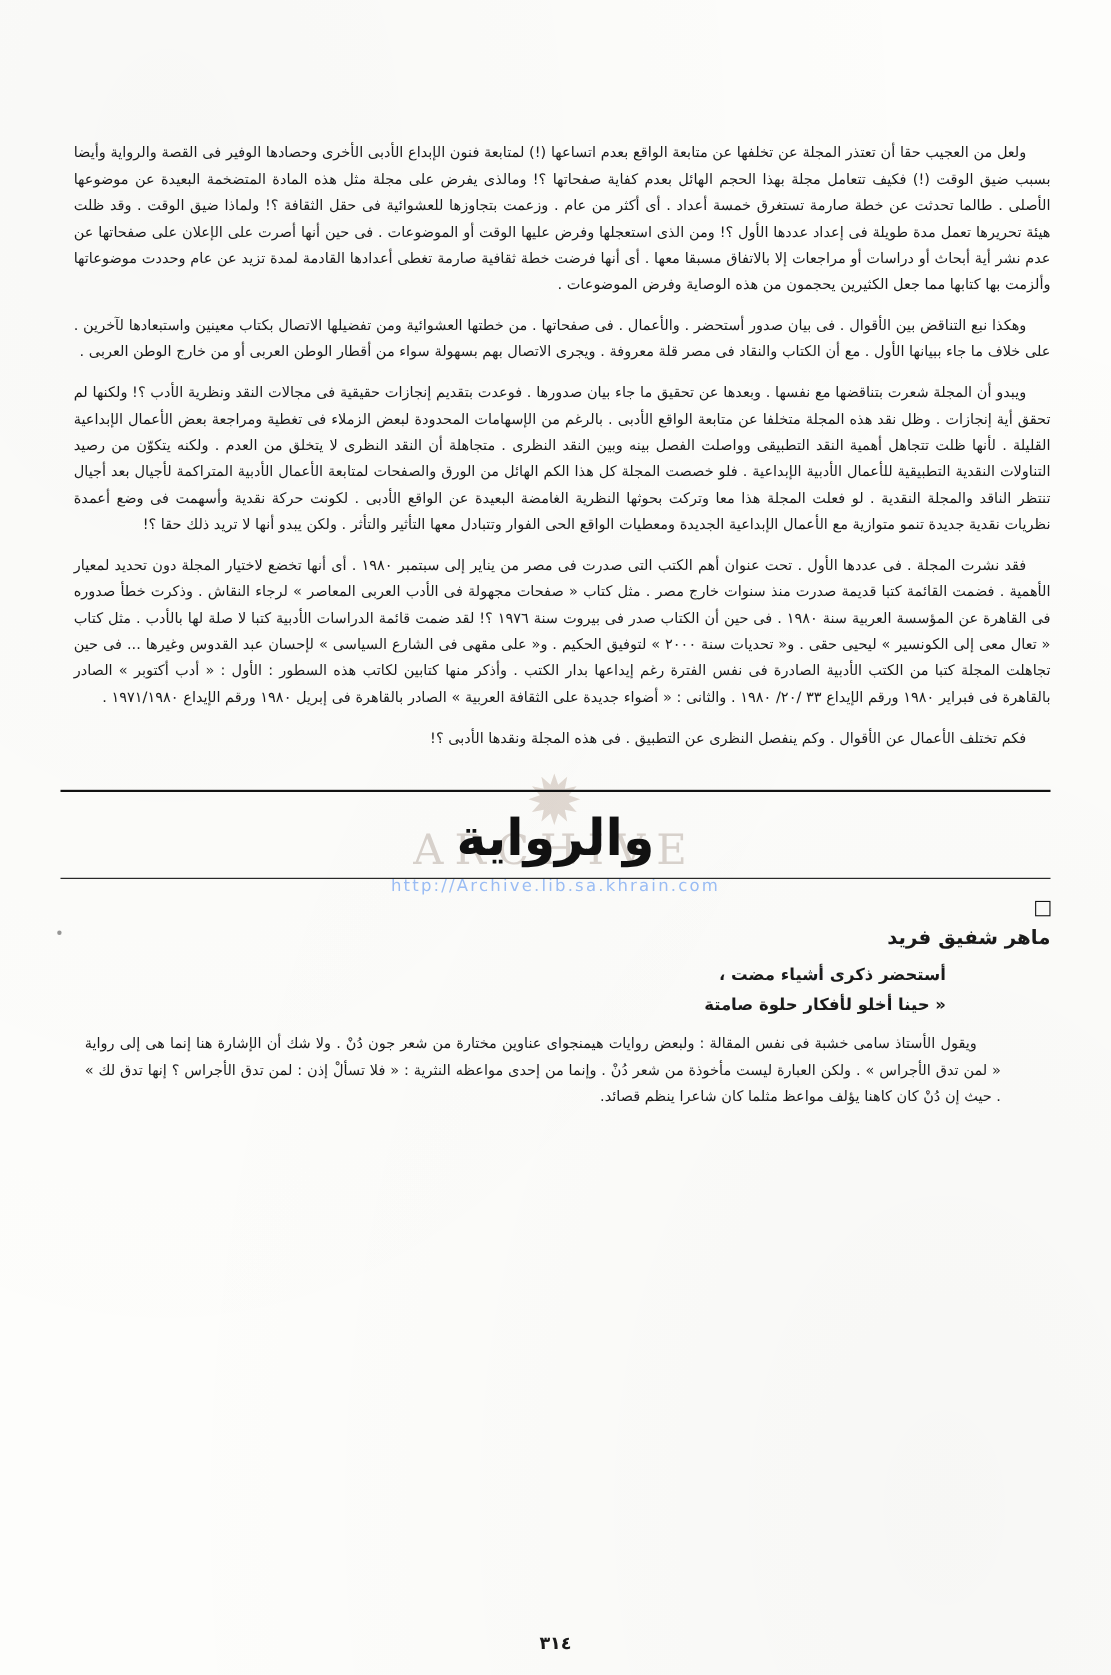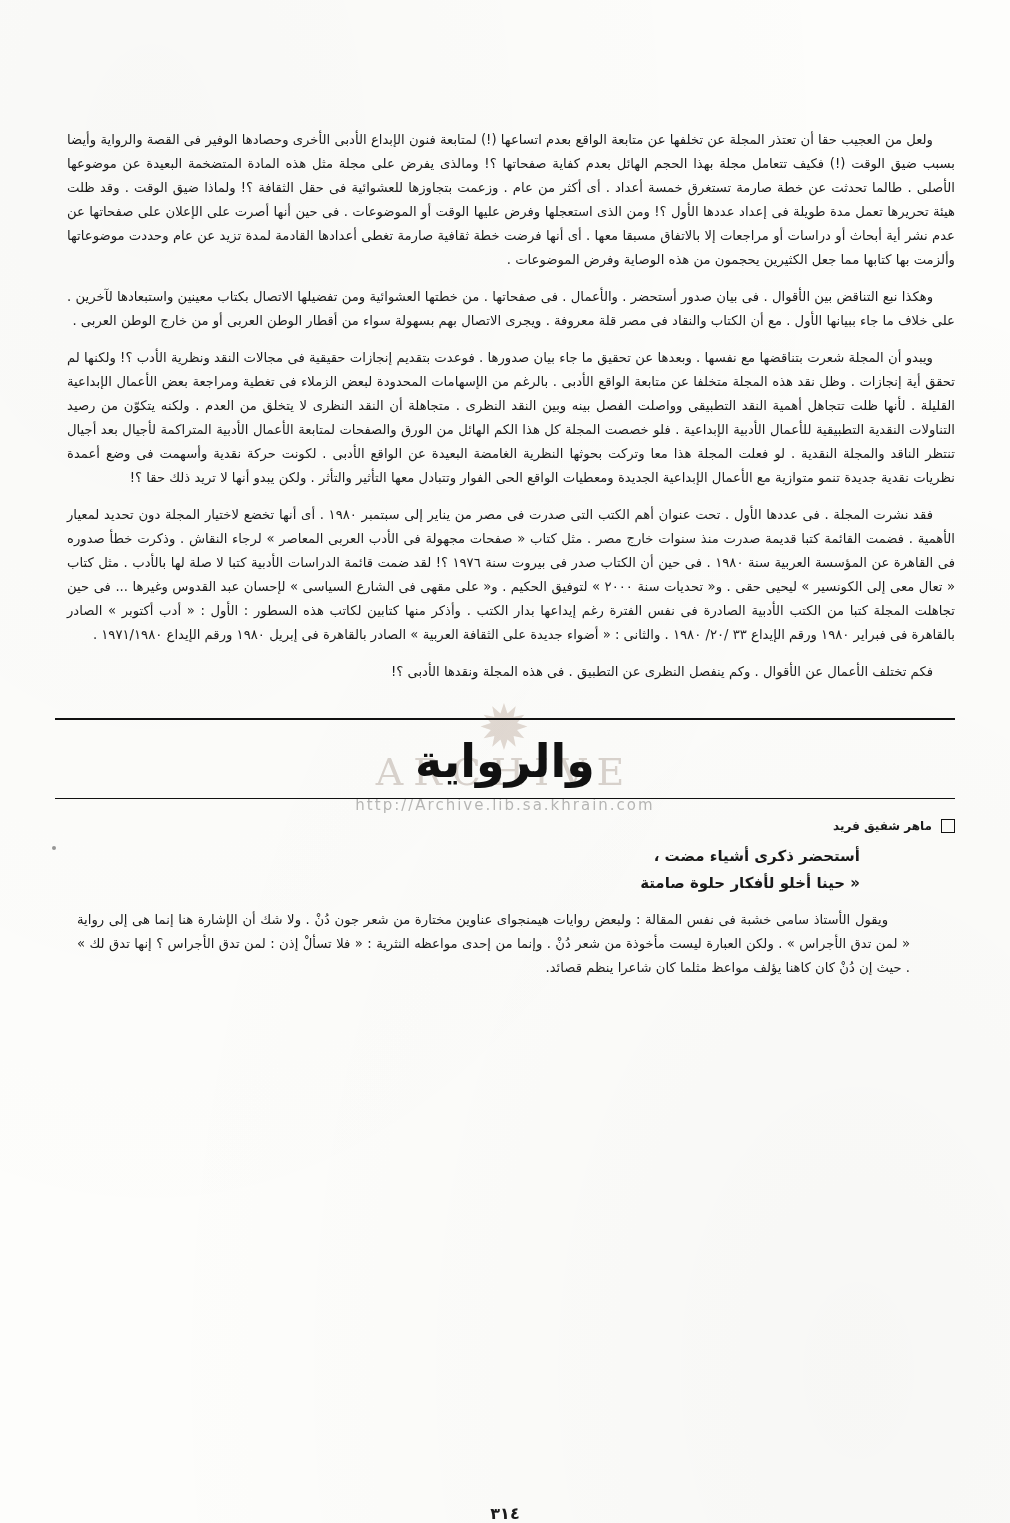--- a/index.html
+++ b/index.html
@@ -67,25 +67,24 @@
   .section-head .title {
     font-size: 46px;
     font-weight: bold;
     letter-spacing: 6px;
     color: #111;
     font-family: "DejaVu Sans", sans-serif;
     white-space: nowrap;
   }
   .byline {
     display: flex;
-    flex-direction: row;
-    align-items: center;
+    flex-direction: column;
     gap: 9px;
     margin: 20px 0 0 0;
-    font-size: 12px;
+    font-size: 18px;
     font-weight: bold;
     direction: rtl;
   }
   .byline .sq {
     display: inline-block;
     width: 12px;
     height: 12px;
     border: 1.6px solid #111;
     background: transparent;
   }
@@ -98,21 +97,21 @@
     font-size: 15px;
     font-weight: bold;
     line-height: 1.75;
     direction: rtl;
   }
   .verse div { white-space: pre; letter-spacing: 1px; }
   .pageno {
     position: absolute;
     left: 0;
     right: 0;
-    bottom: 0;
+    bottom: 20px;
     text-align: center;
     font-size: 16px;
     font-weight: bold;
     letter-spacing: 2px;
   }
   
   .watermark {
     position: absolute;
     left: 50%;
     top: 700px;
@@ -130,21 +129,21 @@
   }
   .watermark .wm-text {
     font-size: 38px;
     color: #b9aca4;
     letter-spacing: 10px;
     font-family: "DejaVu Serif", serif;
     margin-top: -6px;
   }
   .watermark .wm-url {
     font-size: 15px;
-    color: #737373;
+    color: #3b82f6;
     letter-spacing: 2px;
     font-family: "DejaVu Sans", sans-serif;
     margin-top: 2px;
   }
   .small-tick {
     position: absolute;
     left: 52px;
     top: 846px;
     width: 4px;
     height: 4px;

